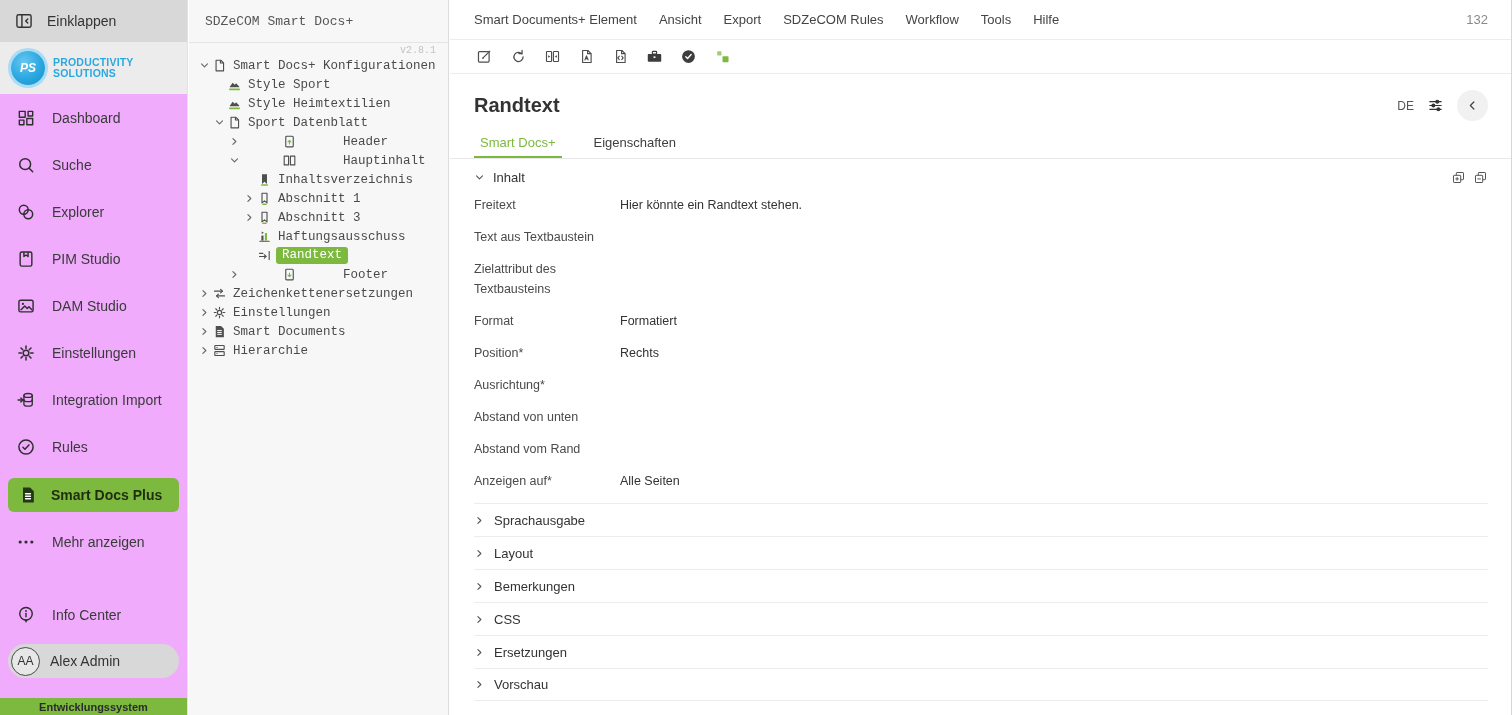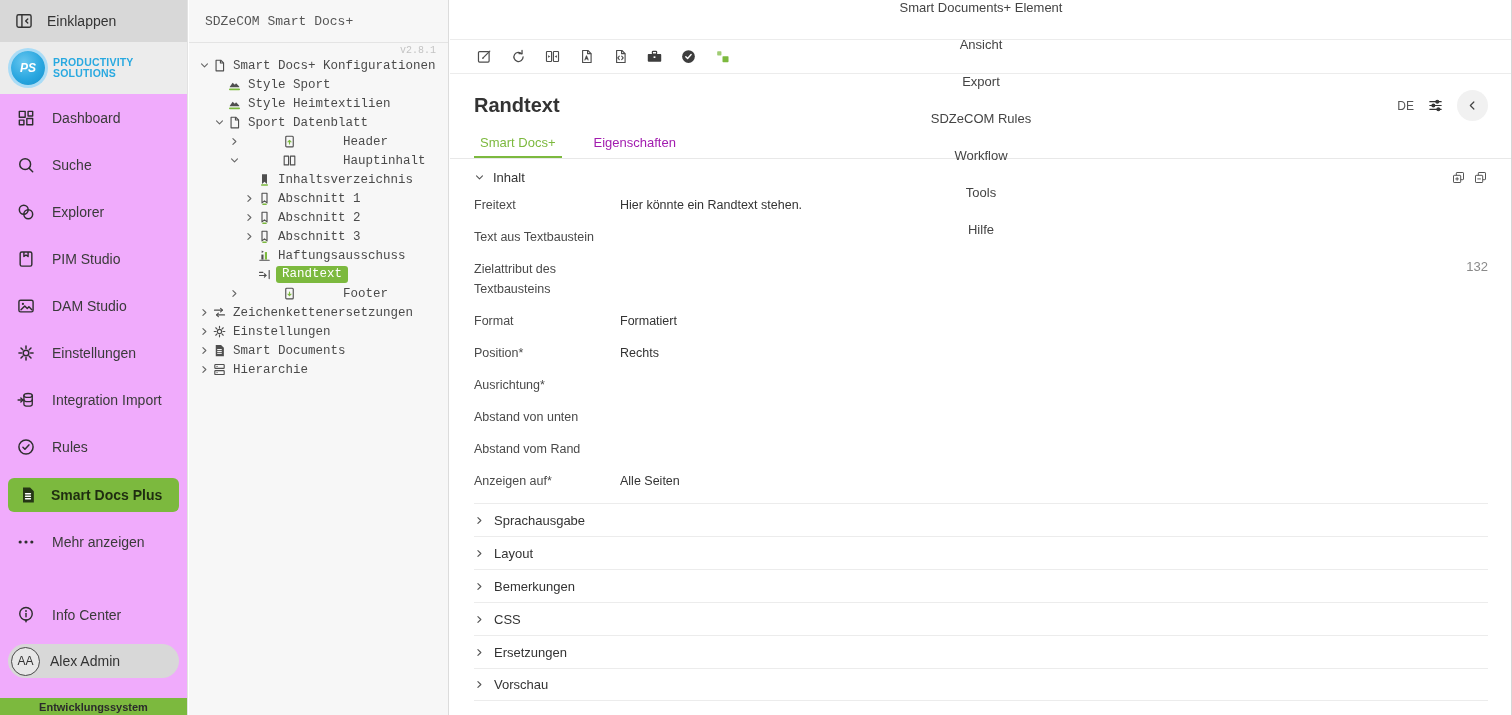--- a/index.html
+++ b/index.html
@@ -48,39 +48,39 @@
   .trow .exp{width:14px;height:14px;display:flex;align-items:center;justify-content:center;color:#666;flex:none;}
   .trow .exp .ic{width:11px;height:11px;}
   .trow .ti{width:16px;height:15px;margin:0 5px 0 1px;color:#4f4f4f;display:flex;align-items:center;flex:none;}
   .trow .ti .ic{width:15px;height:15px;}
   .lv0{padding-left:8px;} .lv1{padding-left:23px;} .lv2{padding-left:38px;gap:40px;} .lv3{padding-left:53px;}
   .sel{background:var(--accent);color:#fff;border-radius:3px;padding:1px 6px 2px;margin-left:-2px;}
 
   
   .main{position:absolute;left:450px;top:0;width:1062px;height:715px;background:#fff;}
   .menubar{height:40px;border-bottom:1px solid #ececec;display:flex;align-items:center;
-           padding:0 24px;gap:22px;font-size:13px;color:#444;flex-direction:column;}
+           padding:0 24px;gap:22px;font-size:13px;color:#444;}
   .menubar .mi{cursor:pointer;}
   .badge{margin-left:auto;color:#8a8a8a;}
   .toolbar{height:34px;border-bottom:1px solid #ececec;display:flex;align-items:center;gap:12px;
            padding:0 23px;color:#4c4c4c;}
   .tbtn{width:22px;height:24px;display:flex;align-items:center;justify-content:center;cursor:pointer;}
   .tbtn .ic{width:17px;height:17px;}
   .tbtn.green{color:var(--accent);}
   .hdr{display:flex;align-items:center;padding:16px 24px 0;}
   .title{font-size:20px;font-weight:bold;color:#333;}
   .hdr-right{margin-left:auto;display:flex;align-items:center;gap:13px;justify-content:space-between;}
   .lang{font-size:12px;color:#555;}
   .sliders-btn{color:#333;cursor:pointer;display:flex;}
   .sliders-btn .ic{width:17px;height:17px;}
   .circle-btn{width:31px;height:31px;border-radius:50%;background:#f1f1f1;display:flex;align-items:center;
               justify-content:center;color:#444;cursor:pointer;}
   .circle-btn .ic{width:13px;height:13px;}
   .tabs{display:flex;gap:26px;padding:0 24px;margin-top:9px;border-bottom:1px solid #e8e8e8;}
-  .tab{padding:5px 6px 8px;font-size:13px;color:#a21caf;cursor:pointer;}
+  .tab{padding:5px 6px 8px;font-size:13px;color:#404040;cursor:pointer;}
   .tab.active{color:var(--accent);box-shadow:inset 0 -2px 0 var(--accent);}
   .content{padding:0 24px;}
   .sec-head{display:flex;align-items:center;gap:8px;height:36px;color:#333;font-size:13px;cursor:pointer;}
   .sec-head .ic{width:11px;height:11px;color:#555;}
   .sec-actions{margin-left:auto;display:flex;gap:7px;color:#9b9b9b;}
   .sec-actions .ic{width:15px;height:15px;cursor:pointer;}
   .field{display:flex;margin-bottom:12px;}
   .flabel{width:146px;flex:none;color:#4a4a4a;line-height:20px;font-size:12.5px;}
   .fvalue{color:#333;line-height:20px;font-size:12.5px;cursor:text;min-height:20px;flex:1;}
   .accs{margin-top:9px;}
@@ -529,33 +529,20 @@
       <span class="exp">
           <svg class="ic">
             <use href="#s-chevr"></use>
           </svg>
         </span>
       <span class="ti">
           <svg class="ic">
             <use href="#t-bmo"></use>
           </svg>
         </span>
-      <span>Abschnitt 2</span>
-    </div>
-    <div class="trow lv3">
-      <span class="exp">
-          <svg class="ic">
-            <use href="#s-chevr"></use>
-          </svg>
-        </span>
-      <span class="ti">
-          <svg class="ic">
-            <use href="#t-bmo"></use>
-          </svg>
-        </span>
       <span>Abschnitt 3</span>
     </div>
     <div class="trow lv3">
       <span class="exp"></span>
       <span class="ti">
           <svg class="ic">
             <use href="#t-chart"></use>
           </svg>
         </span>
       <span>Haftungsausschuss</span>

